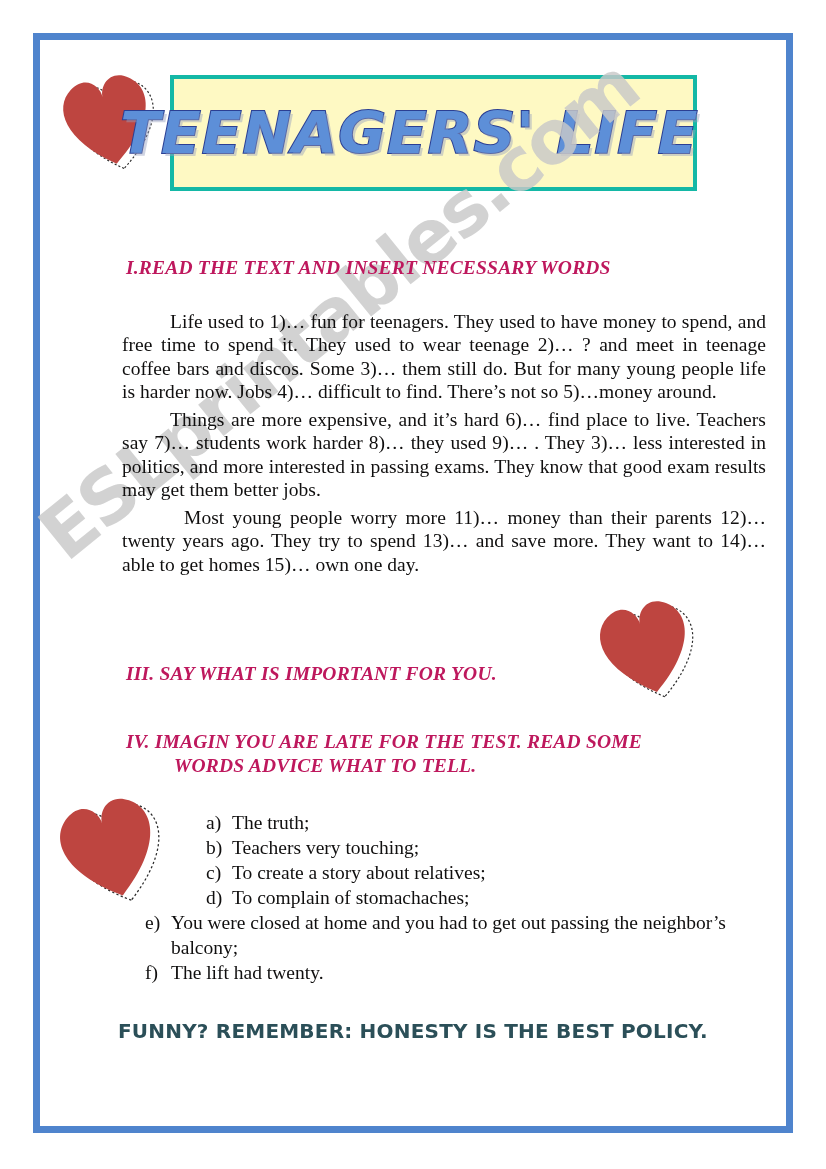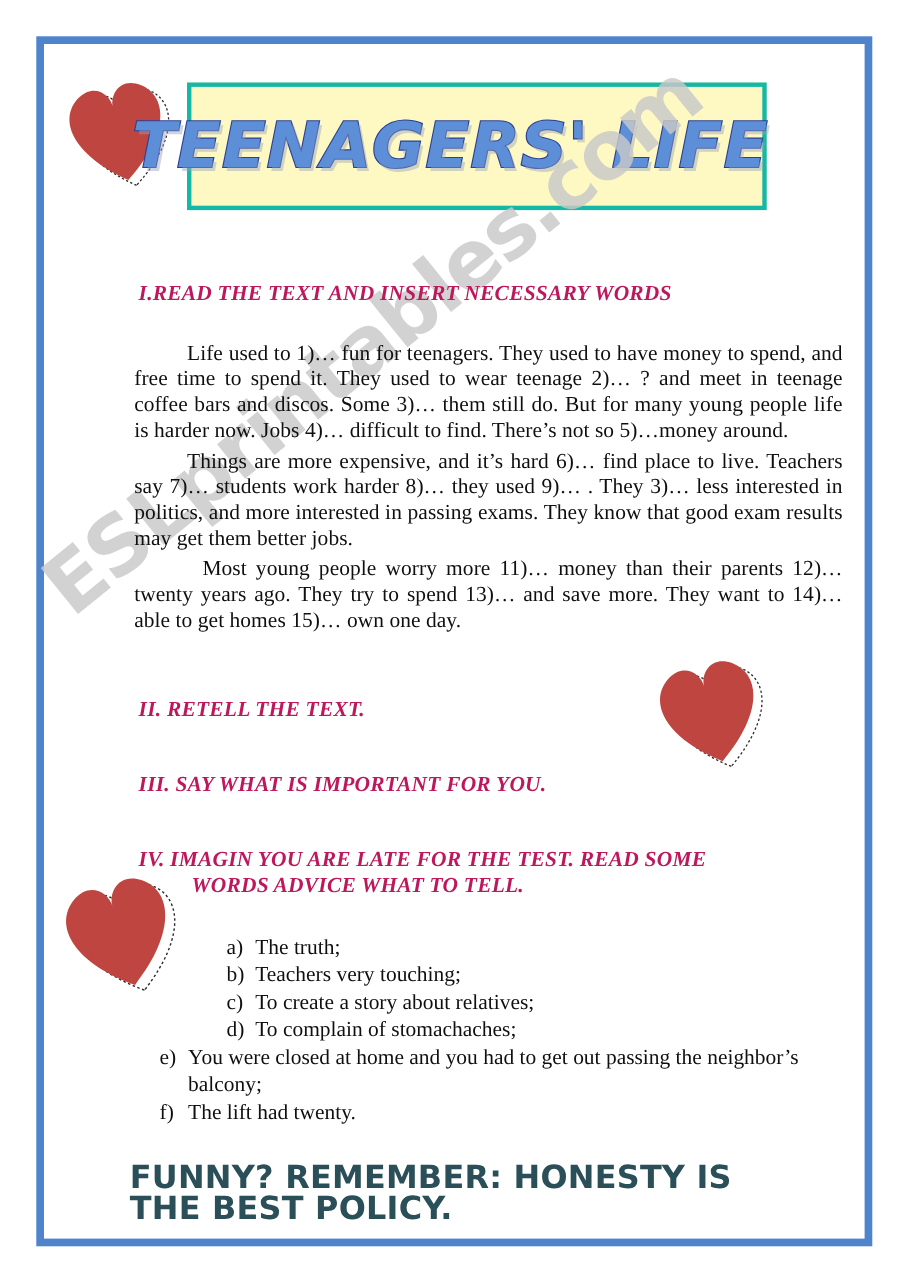--- a/index.html
+++ b/index.html
@@ -134,21 +134,21 @@
   }
   .opt-item.narrow { padding-left: 88px; }
   .opt-item.wide   { padding-left: 27px; }
   .opt-mark { width: 26px; flex: 0 0 26px; }
   .opt-text { flex: 1 1 auto; }
 
   
   .closing {
     font-family: "DejaVu Sans", sans-serif;
     font-weight: bold;
-    font-size: 29px;
+    font-size: 20px;
     line-height: 28px;
     color: #2b4f58;
     letter-spacing: .2px;
     margin: 0;
     max-width: 600px;
   }
 </style>
 </head>
 <body>
 
@@ -195,21 +195,20 @@
   <div class="content">
 
     <h2 class="sec-head">I.READ THE TEXT AND INSERT NECESSARY WORDS</h2>
     <div class="gap-a"></div>
 
     <p class="body-p">Life used to 1)… fun for teenagers. They used to have money to spend, and free time to spend it. They used to wear teenage 2)… ? and meet in teenage coffee bars and discos. Some 3)… them still do. But for many young people life is harder now. Jobs 4)… difficult to find. There’s not so 5)…money around.</p>
     <p class="body-p">Things are more expensive, and it’s hard 6)… find place to live. Teachers say 7)… students work harder 8)… they used 9)… . They 3)… less interested in politics, and more interested in passing exams. They know that good exam results may get them better jobs.</p>
     <p class="body-p wide-indent">Most young people worry more 11)… money than their parents 12)… twenty years ago. They try to spend 13)… and save more. They want to 14)… able to get homes 15)… own one day.</p>
 
     <div class="gap-b"></div>
-    <h2 class="sec-head">II. RETELL THE TEXT.</h2>
 
     <div class="gap-c"></div>
     <h2 class="sec-head">III. SAY WHAT IS IMPORTANT FOR YOU.</h2>
 
     <div class="gap-c"></div>
     <h2 class="sec-head">
       <span>IV. IMAGIN YOU ARE LATE FOR THE TEST. READ SOME</span>
       <span class="indent-line">WORDS ADVICE WHAT TO TELL.</span>
     </h2>
 

